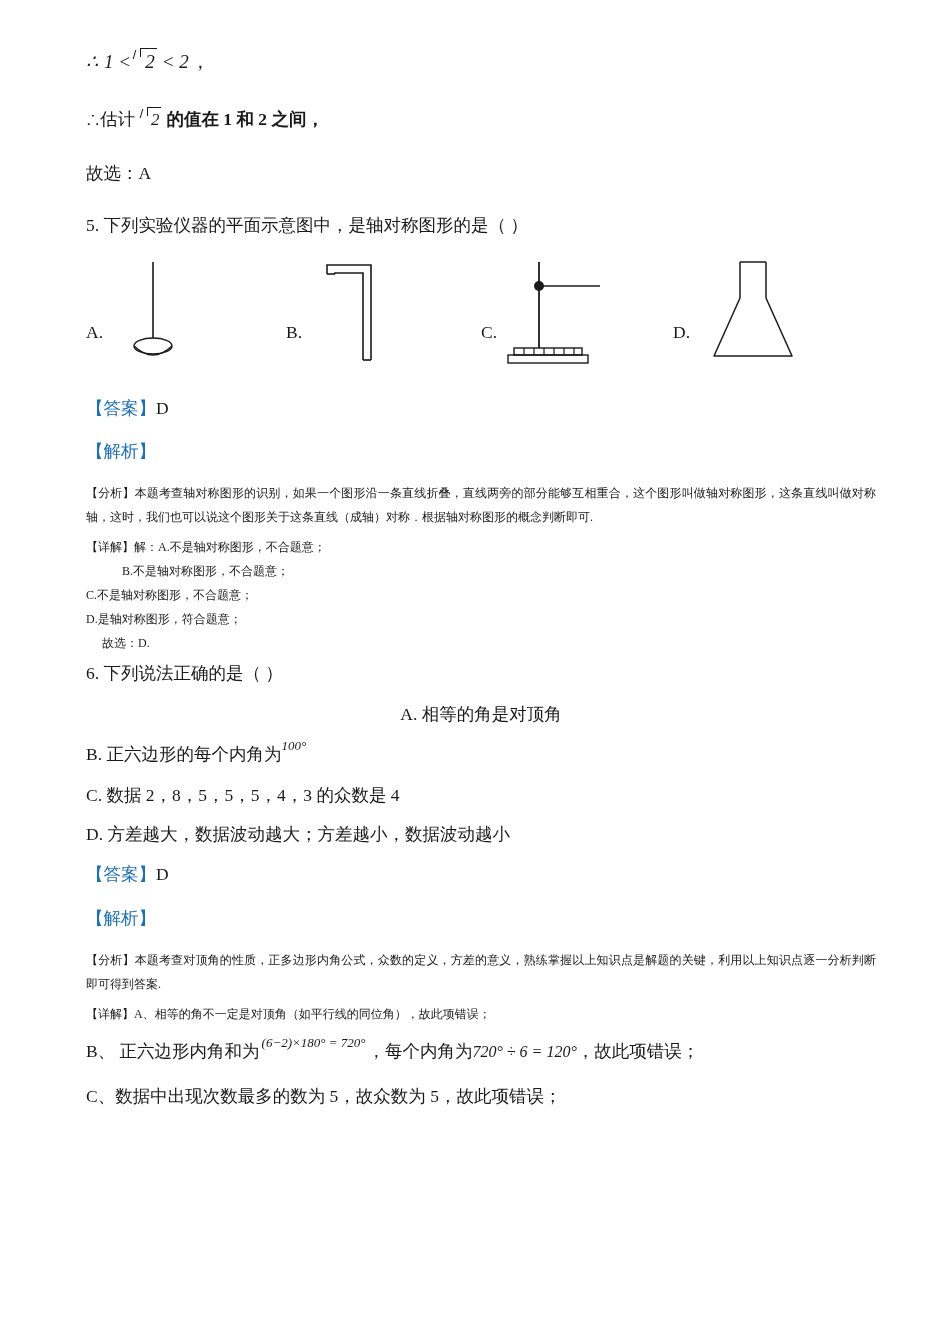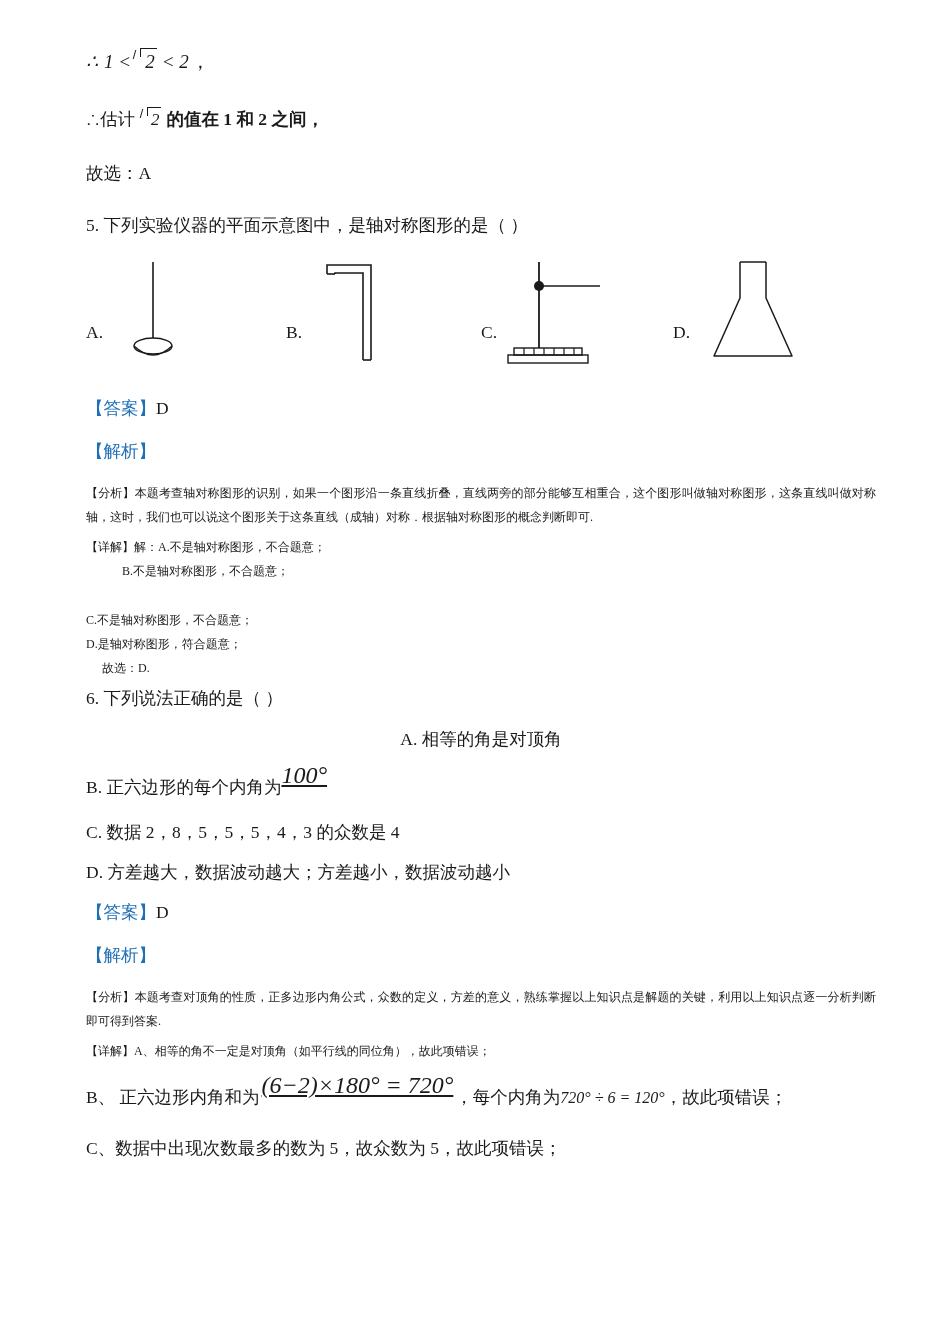--- a/index.html
+++ b/index.html
@@ -109,22 +109,21 @@
     font-size: 17.5px;
   }
   .bigmath {
     font-style: italic;
     font-size: 18.5px;
   }
   .inline-raise {
     position: relative;
     top: -10px;
     font-style: italic;
-    font-size: 24px;
-    text-decoration: underline;
+    font-size: 13px;
   }
   svg { display: block; }
 </style>
 </head>
 <body>
 
 <div class="page">
   <div class="content">
 
     <div class="mathline" style="margin-bottom:28px;">
@@ -200,21 +199,21 @@
     <div class="line blue" style="margin-bottom:16px;">【解析】</div>
 
     <div class="para" style="margin-bottom:6px;">
       <span>【分析】</span><span>本题考查轴对称图形的识别，如果一个图形沿一条直线折叠，直线两旁的部分能够互相重合，这个图形叫做轴对称图形，这条直线叫做对称轴，这时，我们也可以说这个图形关于这条直线（成轴）对称．根据轴对称图形的概念判断即可.</span>
     </div>
 
     <div class="para" style="margin-bottom:0px;">
       <span>【详解】</span><span>解：A.不是轴对称图形，不合题意；</span>
     </div>
     <div class="para" style="margin-bottom:0px;margin-left:36px;">B.不是轴对称图形，不合题意；</div>
-    <div class="para" style="margin-bottom:0px;margin-top:25px;">C.不是轴对称图形，不合题意；</div>
+    <div class="para" style="margin-bottom:0px;">C.不是轴对称图形，不合题意；</div>
     <div class="para" style="margin-bottom:0px;">D.是轴对称图形，符合题意；</div>
     <div class="para" style="margin-bottom:2px; padding-left:16px;">故选：D.</div>
 
     <div class="q-line" style="margin-bottom:8px;">
       <span>6.</span>
       <span>下列说法正确的是（        ）</span>
     </div>
 
     <div class="q-line" style="margin-bottom:6px;text-align:center;">A. 相等的角是对顶角</div>
 

